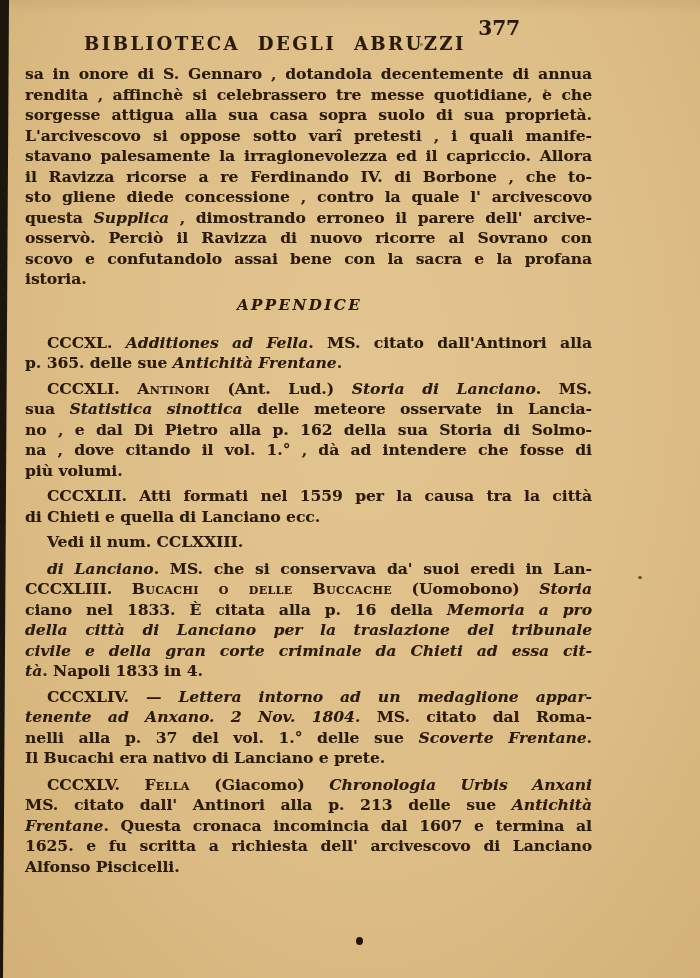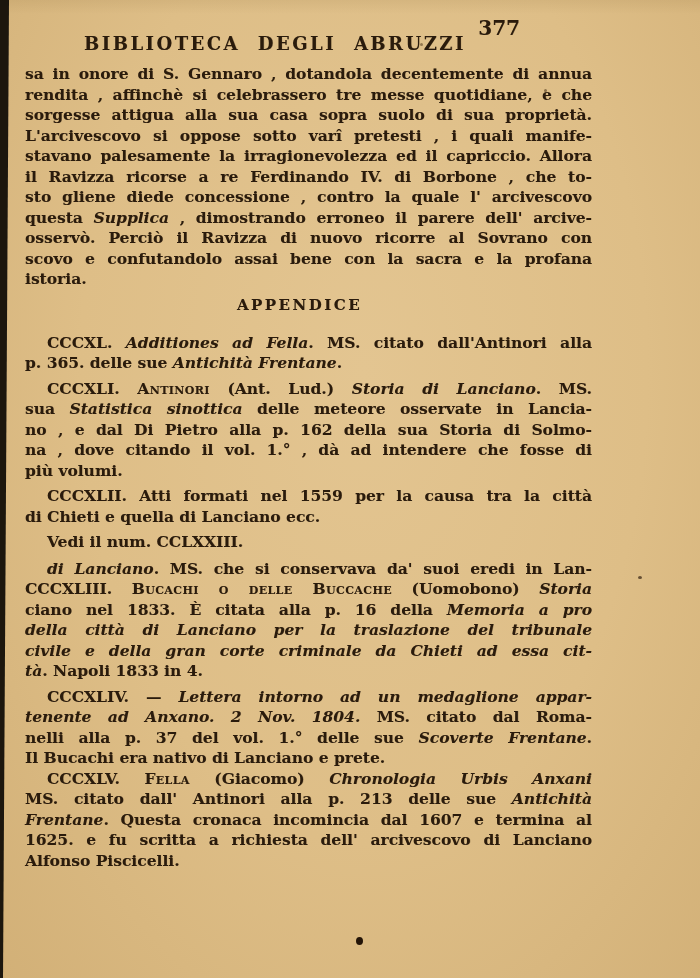--- a/index.html
+++ b/index.html
@@ -58,28 +58,28 @@
     position:relative; left:-9px;
     font-size:15px; font-weight:700; letter-spacing:2.5px;
     line-height:19px;
     text-shadow:0.3px 0.3px 0 rgba(42,27,12,.4);
   }
 
   .seg-r { font-style:normal; }
   .seg-i { font-style:italic; }
   .seg-sc { font-variant:small-caps; letter-spacing:0.4px; }
 
-  [data-name="appendice-heading"] { margin-top:6px; }
+  [data-name="appendice-heading"] { margin-top:6px;font-style:italic; }
   [data-name="entry-cccxl"]   { margin-top:18px; }
   [data-name="entry-cccxli"]  { margin-top:5px; }
   [data-name="entry-cccxlii"] { margin-top:5px; }
   [data-name="note-vedi"]     { margin-top:5px; }
   [data-name="entry-cccxliii"]{ margin-top:6px; }
   [data-name="entry-cccxliv"] { margin-top:5px; }
-  [data-name="entry-cccxlv"]  { margin-top:0; }
+  [data-name="entry-cccxlv"]  { margin-top:6px; }
 
   .speck { position:absolute; border-radius:50%; }
   .speck.big   { left:356px; top:937px; width:7px; height:8px; background:#231407; }
   .speck.s1    { left:544px; top:89px;  width:3px; height:3px; background:rgba(70,45,20,.55); }
   .speck.s2    { left:638px; top:576px; width:4px; height:3px; background:rgba(50,32,15,.7); }
   .speck.s3    { left:420px; top:43px;  width:3px; height:3px; background:rgba(70,45,20,.5); }
 </style>
 </head>
 <body>
 

